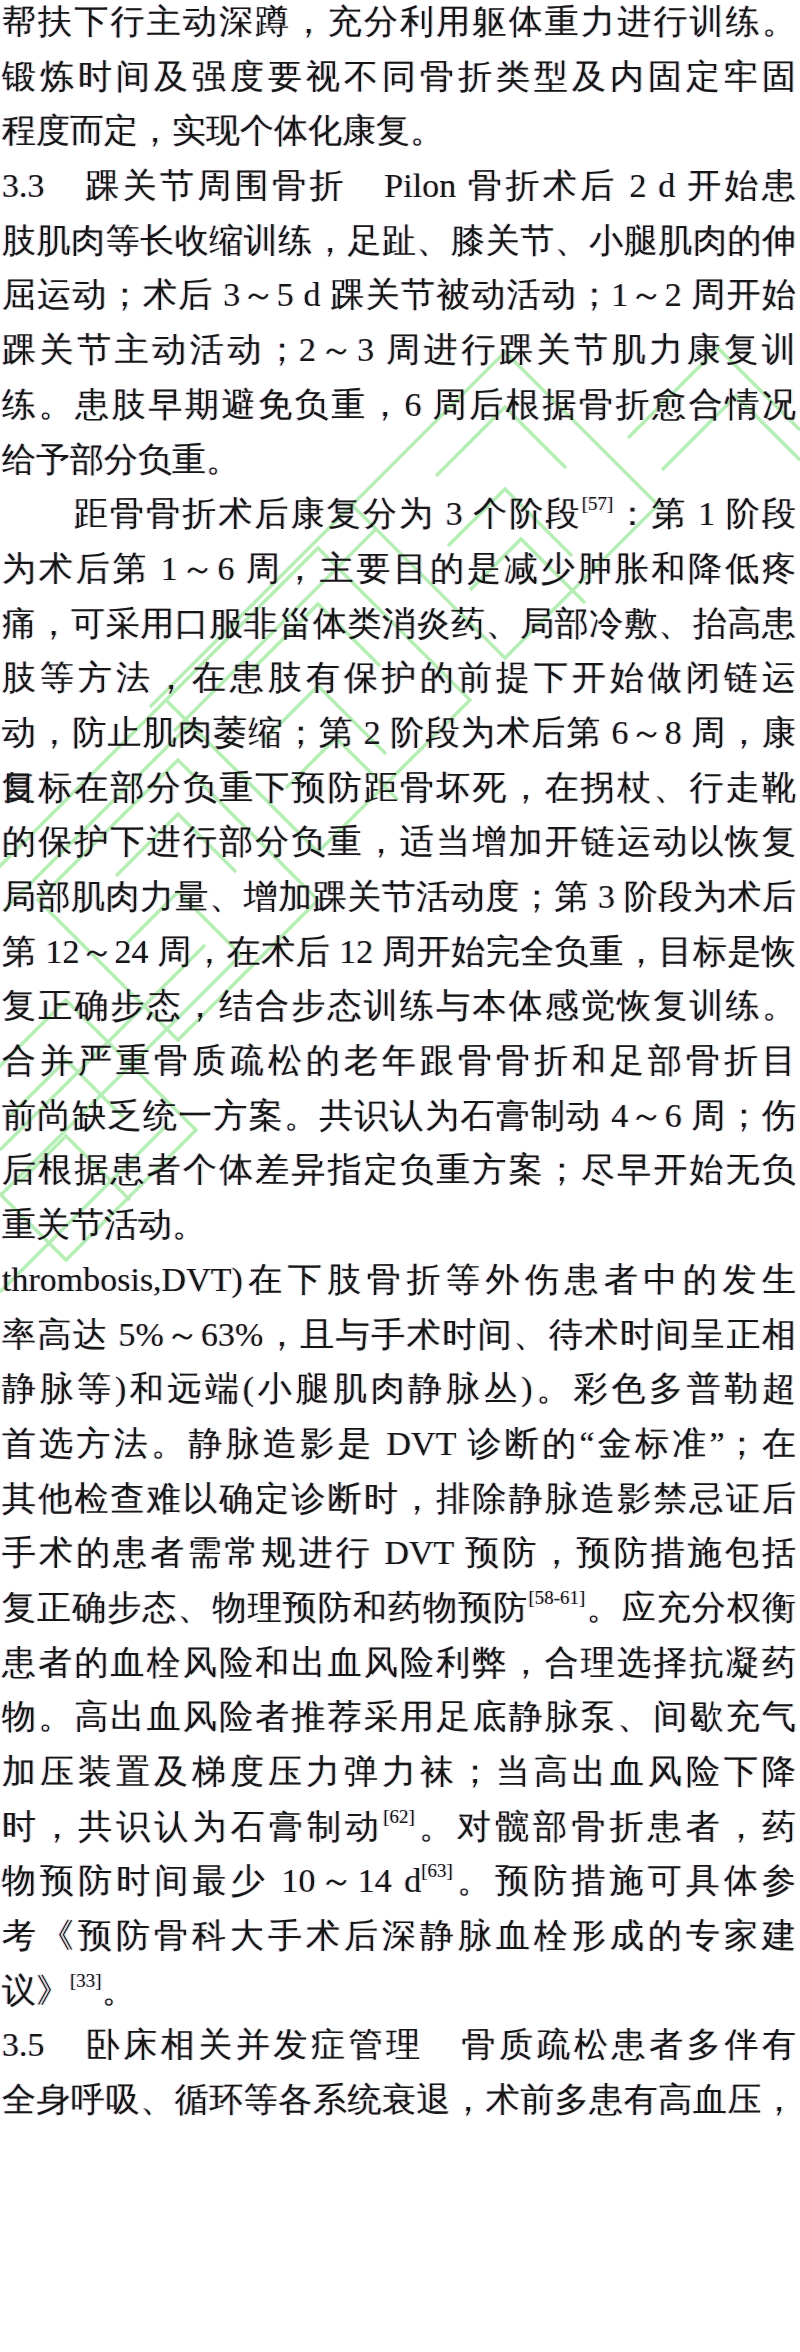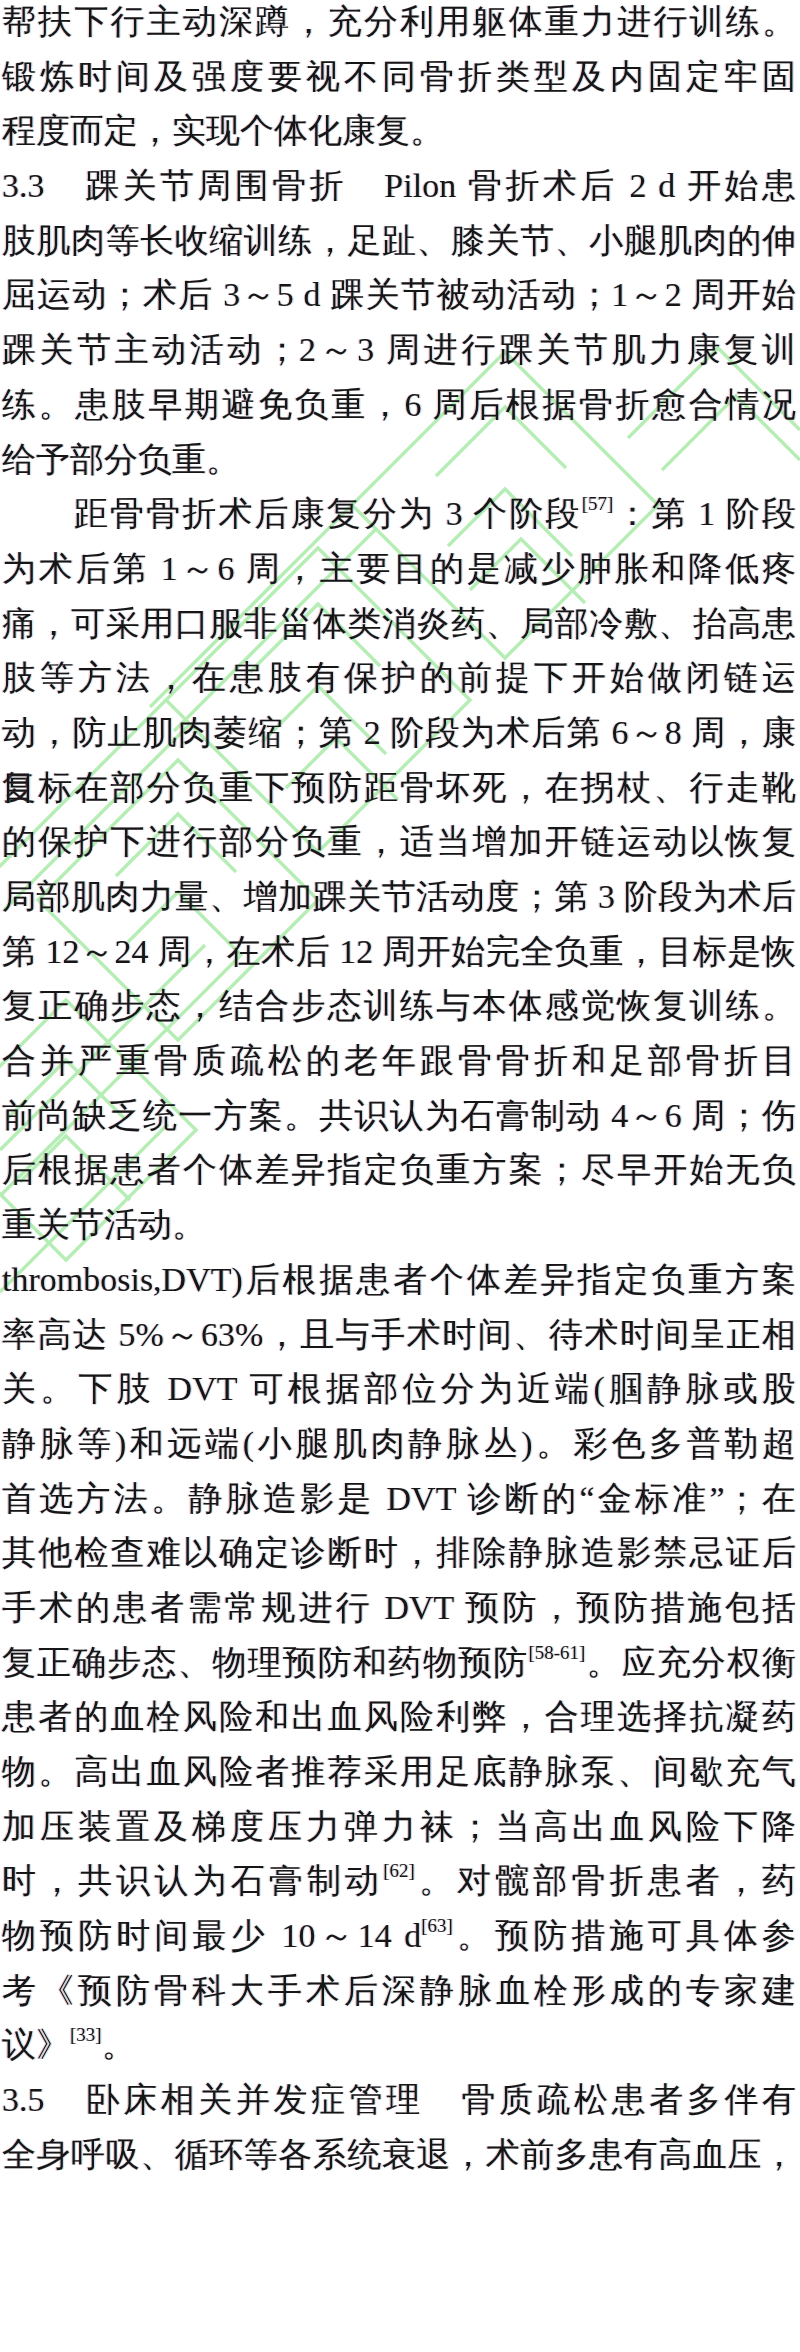--- a/index.html
+++ b/index.html
@@ -104,23 +104,22 @@
       <div class="line"><span>动，防止肌肉萎缩；第 2 阶段为术后第 6～8 周，康复</span></div>
       <div class="line"><span>目标在部分负重下预防距骨坏死，在拐杖、行走靴</span></div>
       <div class="line"><span>的保护下进行部分负重，适当增加开链运动以恢复</span></div>
       <div class="line"><span>局部肌肉力量、增加踝关节活动度；第 3 阶段为术后</span></div>
       <div class="line"><span>第 12～24 周，在术后 12 周开始完全负重，目标是恢</span></div>
       <div class="line"><span>复正确步态，结合步态训练与本体感觉恢复训练。</span></div>
       <div class="line"><span>合并严重骨质疏松的老年跟骨骨折和足部骨折目</span></div>
       <div class="line"><span>前尚缺乏统一方案。共识认为石膏制动 4～6 周；伤</span></div>
       <div class="line"><span>后根据患者个体差异指定负重方案；尽早开始无负</span></div>
       <div class="line flush"><span>重关节活动。</span></div>
-      <div class="line"><span>thrombosis,DVT)后根据患者个体差异指定负重方案</span></div>
+      <div class="line"><span>thrombosis,DVT)在下肢骨折等外伤患者中的发生</span></div>
       <div class="line"><span>率高达 5%～63%，且与手术时间、待术时间呈正相</span></div>
-      <div class="line"><span>关。下肢 DVT 可根据部位分为近端(腘静脉或股</span></div>
       <div class="line"><span>静脉等)和远端(小腿肌肉静脉丛)。彩色多普勒超</span></div>
       <div class="line"><span>首选方法。静脉造影是 DVT 诊断的“金标准”；在</span></div>
       <div class="line"><span>其他检查难以确定诊断时，排除静脉造影禁忌证后</span></div>
       <div class="line"><span>手术的患者需常规进行 DVT 预防，预防措施包括</span></div>
       <div class="line"><span>复正确步态、物理预防和药物预防</span><sup>[58-61]</sup><span>。应充分权衡</span></div>
       <div class="line"><span>患者的血栓风险和出血风险利弊，合理选择抗凝药</span></div>
       <div class="line"><span>物。高出血风险者推荐采用足底静脉泵、间歇充气</span></div>
       <div class="line"><span>加压装置及梯度压力弹力袜；当高出血风险下降</span></div>
       <div class="line"><span>时，共识认为石膏制动</span><sup>[62]</sup><span>。对髋部骨折患者，药</span></div>
       <div class="line"><span>物预防时间最少 10～14 d</span><sup>[63]</sup><span>。预防措施可具体参</span></div>

